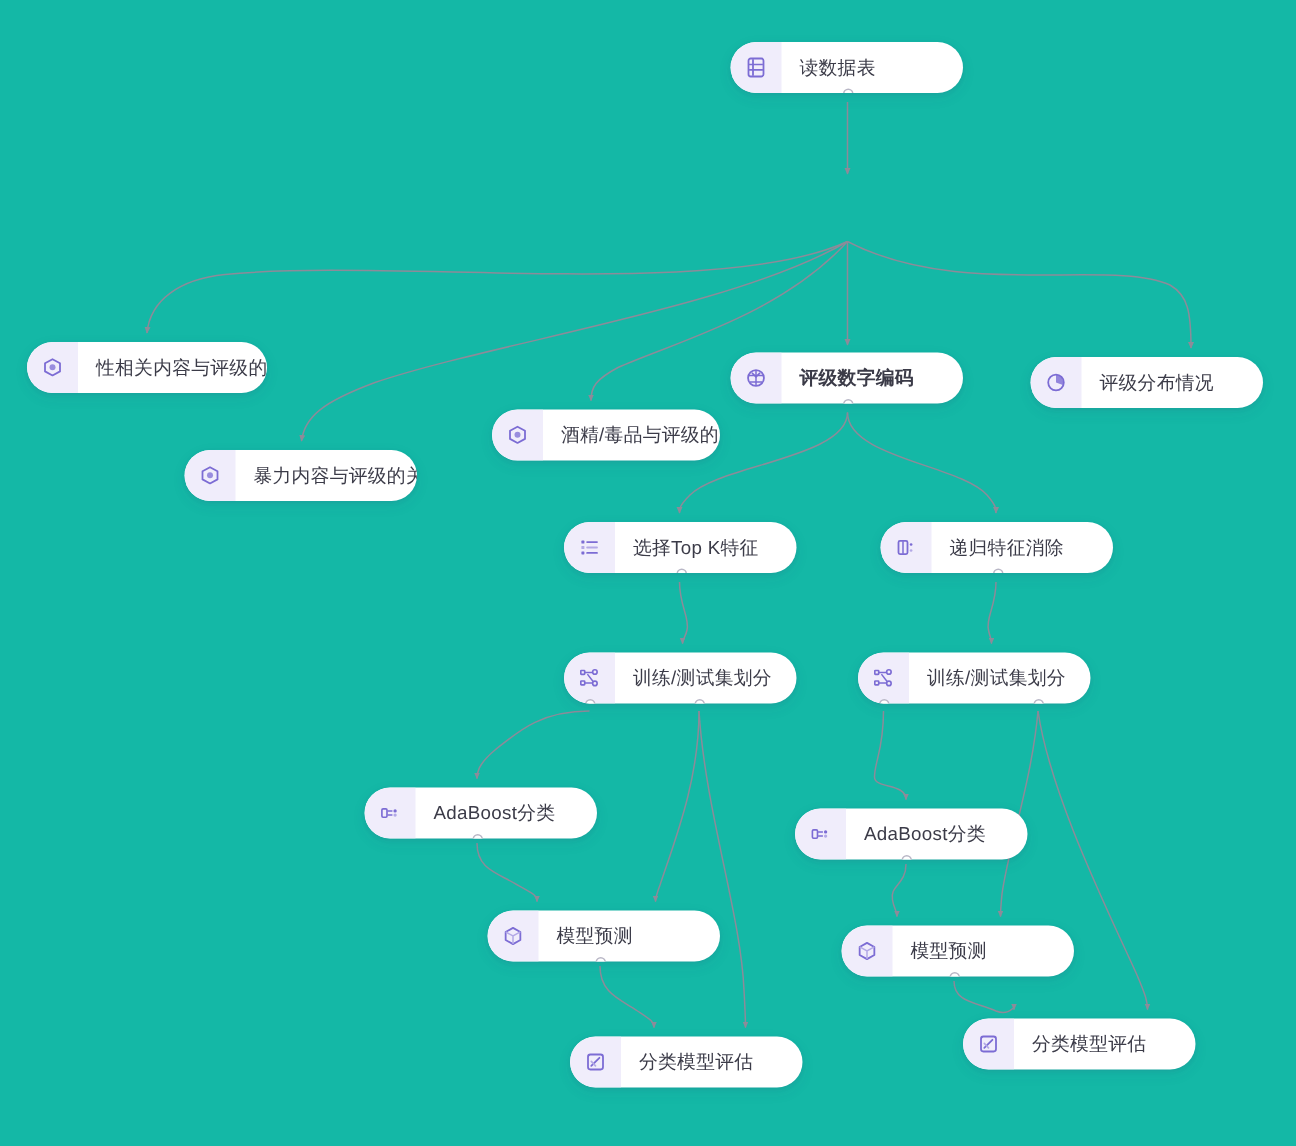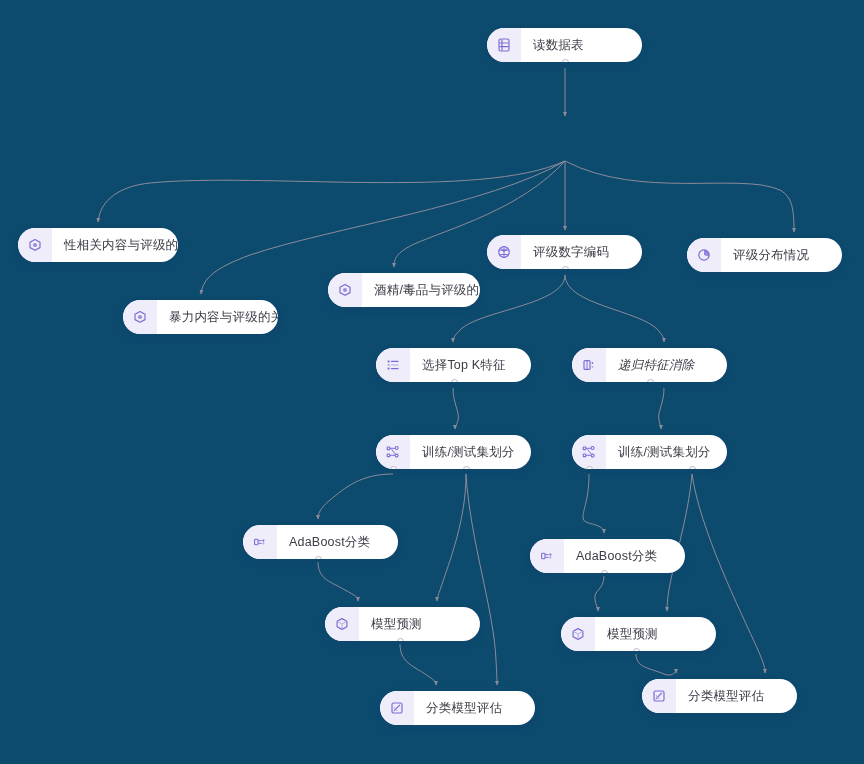--- a/index.html
+++ b/index.html
@@ -13,21 +13,21 @@
     position: relative;
     overflow: hidden;
     font-family: "Liberation Sans", "DejaVu Sans", sans-serif;
   }
 
   #canvas {
     position: absolute;
     inset: 0;
     width: 864px;
     height: 764px;
-    background: #0c4a6e;
+    background: #14b8a6;
   }
 
   #edge-layer {
     position: absolute;
     left: 0;
     top: 0;
     width: 864px;
     height: 764px;
     pointer-events: none;
   }
@@ -169,21 +169,21 @@
   <div class="node" style="left:328px; top:273px; width:152px;">
     <span class="node-icon">
       <svg width="16" height="16" viewBox="0 0 16 16">
         <path d="M8 2.5 L13 5.2 L13 10.6 L8 13.3 L3 10.6 L3 5.2 Z" fill="none" stroke="#7c6cd4" stroke-width="1.2" stroke-linejoin="round"></path>
         <circle cx="8" cy="7.9" r="2" fill="#7c6cd4" opacity="0.75"></circle>
       </svg>
     </span>
     <span class="node-label">酒精/毒品与评级的关系</span>
   </div>
 
-  <div class="node" style="left:487px; top:235px; width:155px;">
+  <div class="node" style="left:487px; top:235px; width:155px;font-weight:bold;">
     <span class="node-icon">
       <svg width="16" height="16" viewBox="0 0 16 16">
         <circle cx="8" cy="8" r="5.3" fill="none" stroke="#7c6cd4" stroke-width="1.2"></circle>
         <path d="M8 2.7 L8 13.3 M3.2 6.3 L12.8 6.3 M4 10.6 L12 10.6" stroke="#7c6cd4" stroke-width="1"></path>
         <path d="M5.3 4.6 L8 7.2 L10.7 4.6" fill="none" stroke="#7c6cd4" stroke-width="1.1"></path>
       </svg>
     </span>
     <span class="node-label">评级数字编码</span>
     <span class="port" style="left:75px; bottom:-4px;"></span>
   </div>
@@ -206,21 +206,21 @@
         <rect x="2.6" y="10.6" width="2" height="2" rx="0.4" fill="#7c6cd4"></rect>
         <line x1="6.4" y1="4.4" x2="13" y2="4.4" stroke="#7c6cd4" stroke-width="1.2" stroke-linecap="round"></line>
         <line x1="6.4" y1="8" x2="13" y2="8" stroke="#b3a9e6" stroke-width="1.2" stroke-linecap="round"></line>
         <line x1="6.4" y1="11.6" x2="13" y2="11.6" stroke="#7c6cd4" stroke-width="1.2" stroke-linecap="round"></line>
       </svg>
     </span>
     <span class="node-label">选择Top K特征</span>
     <span class="port" style="left:75px; bottom:-4px;"></span>
   </div>
 
-  <div class="node" style="left:572px; top:348px; width:155px;font-style:italic;">
+  <div class="node" style="left:587px; top:348px; width:155px;">
     <span class="node-icon">
       <svg width="16" height="16" viewBox="0 0 16 16">
         <rect x="3" y="3.6" width="6" height="8.8" rx="1" fill="none" stroke="#7c6cd4" stroke-width="1.2"></rect>
         <line x1="6" y1="3.9" x2="6" y2="12.1" stroke="#7c6cd4" stroke-width="1"></line>
         <circle cx="11.4" cy="6" r="0.9" fill="#7c6cd4"></circle>
         <circle cx="11.4" cy="10" r="0.9" fill="#b3a9e6"></circle>
       </svg>
     </span>
     <span class="node-label">递归特征消除</span>
     <span class="port" style="left:75px; bottom:-4px;"></span>

